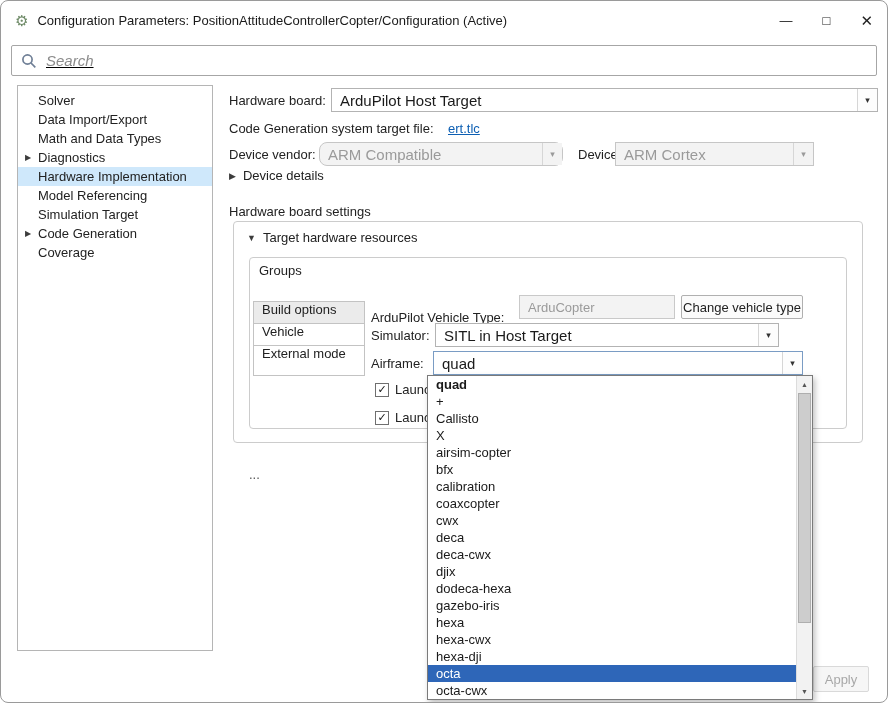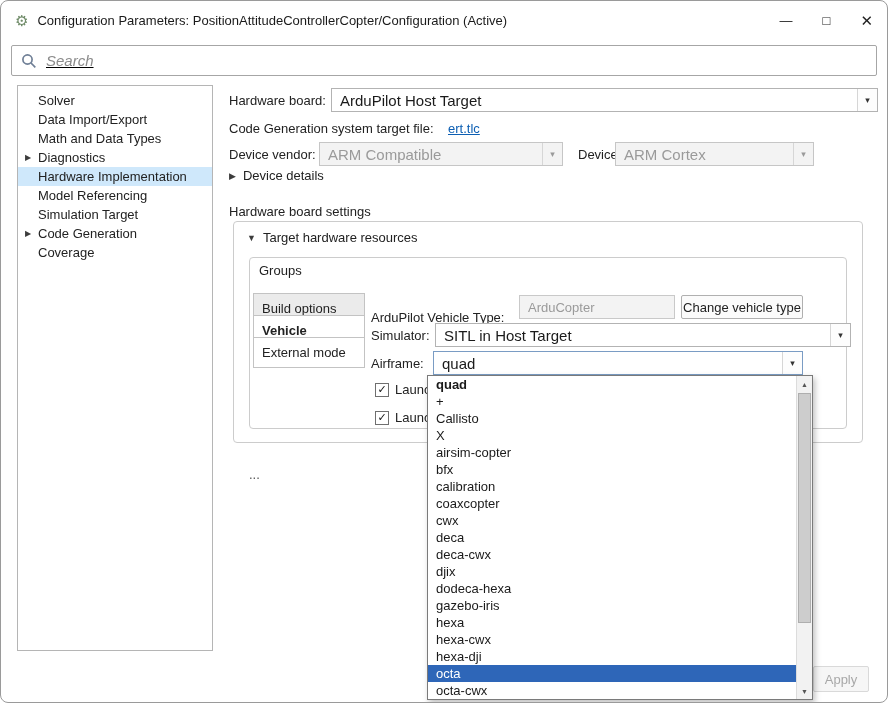--- a/index.html
+++ b/index.html
@@ -39,21 +39,21 @@
   .combo.disabled .combo-text { color:#9a9a9a; }
   .combo.disabled .combo-arrow { color:#9a9a9a; background:#f3f3f3; }
 
   .link { color:#0d5fb3; text-decoration:underline; cursor:pointer; }
   .arrow-row { position:absolute; display:flex; align-items:center; gap:7px; font-size:13px; color:#222; }
   .tri { font-size:9px; color:#3c3c3c; }
 
   .groupbox { position:absolute; border:1px solid #cccccc; border-radius:4px; background:#fff; }
 
   .tab { position:absolute; left:252px; width:112px; height:31px; border:1px solid #c3c3c3; background:#fff;
-         font-size:13px; color:#222; display:flex; align-items:center; padding-left:8px; }
+         font-size:13px; color:#222; display:flex; align-items:flex-start; padding-left:8px;margin-top:8px; }
   .tab.selected { background:#ebebeb; }
 
   .field-disabled { position:absolute; height:24px; border:1px solid #c9c9c9; background:#f3f3f3; color:#9a9a9a;
                     font-size:13px; display:flex; align-items:center; padding:0 8px; }
   .btn { position:absolute; height:24px; border:1px solid #b0b0b0; background:#fbfbfb; font-size:13px; color:#222;
          display:flex; align-items:center; justify-content:center; border-radius:2px; }
   .btn.disabled { color:#a8a8a8; border-color:#d9d9d9; background:#f6f6f6; }
 
   .cb-row { position:absolute; display:flex; align-items:center; gap:6px; }
   .cb-box { width:14px; height:14px; border:1px solid #6f6f6f; background:#fff; display:flex;
@@ -141,21 +141,21 @@
   <span class="lbl" style="left:228px; top:92px;text-align:center;">Hardware board:</span>
   <div class="combo" style="left:330px; top:87px; width:547px;">
     <span class="combo-text">ArduPilot Host Target</span>
     <span class="combo-arrow">▾</span>
   </div>
 
   <span class="lbl" style="left:228px; top:120px;">Code Generation system target file:</span>
   <span class="lbl link" style="left:447px; top:120px;">ert.tlc</span>
 
   <span class="lbl" style="left:228px; top:146px;">Device vendor:</span>
-  <div class="combo disabled" style="left:318px; top:141px; width:244px;">
+  <div class="combo disabled" style="left:318px; top:141px; width:244px;border-radius:8px;">
     <span class="combo-text">ARM Compatible</span>
     <span class="combo-arrow">▾</span>
   </div>
   <span class="lbl" style="left:577px; top:146px;">Device type:</span>
   <div class="combo disabled" style="left:614px; top:141px; width:199px;text-align:center;">
     <span class="combo-text">ARM Cortex</span>
     <span class="combo-arrow">▾</span>
   </div>
 
   <div class="arrow-row" style="left:228px; top:167px;">
@@ -170,37 +170,37 @@
     <span class="tri">▼</span>
     <span>Target hardware resources</span>
   </div>
 
   <div class="groupbox" style="left:248px; top:256px; width:598px; height:172px;"></div>
   <span class="lbl" style="left:258px; top:262px;">Groups</span>
 
   <div class="tab selected" style="top:292px;">
     <span>Build options</span>
   </div>
-  <div class="tab" style="top:314px;font-weight:bold;">
+  <div class="tab" style="top:314px;">
     <span>Vehicle</span>
   </div>
   <div class="tab" style="top:336px;">
     <span>External mode</span>
   </div>
 
   <span class="lbl" style="left:370px; top:309px;">ArduPilot Vehicle Type:</span>
   <div class="field-disabled" style="left:518px; top:294px; width:156px;">
     <span>ArduCopter</span>
   </div>
   <div class="btn" style="left:680px; top:294px; width:122px;">
     <span>Change vehicle type</span>
   </div>
 
   <span class="lbl" style="left:370px; top:327px;">Simulator:</span>
-  <div class="combo" style="left:434px; top:322px; width:416px;">
+  <div class="combo" style="left:434px; top:322px; width:344px;">
     <span class="combo-text">SITL in Host Target</span>
     <span class="combo-arrow">▾</span>
   </div>
 
   <span class="lbl" style="left:370px; top:355px;">Airframe:</span>
   <div class="combo" style="left:432px; top:350px; width:370px; border-color:#7a9cc4;">
     <span class="combo-text">quad</span>
     <span class="combo-arrow">▾</span>
   </div>
 

